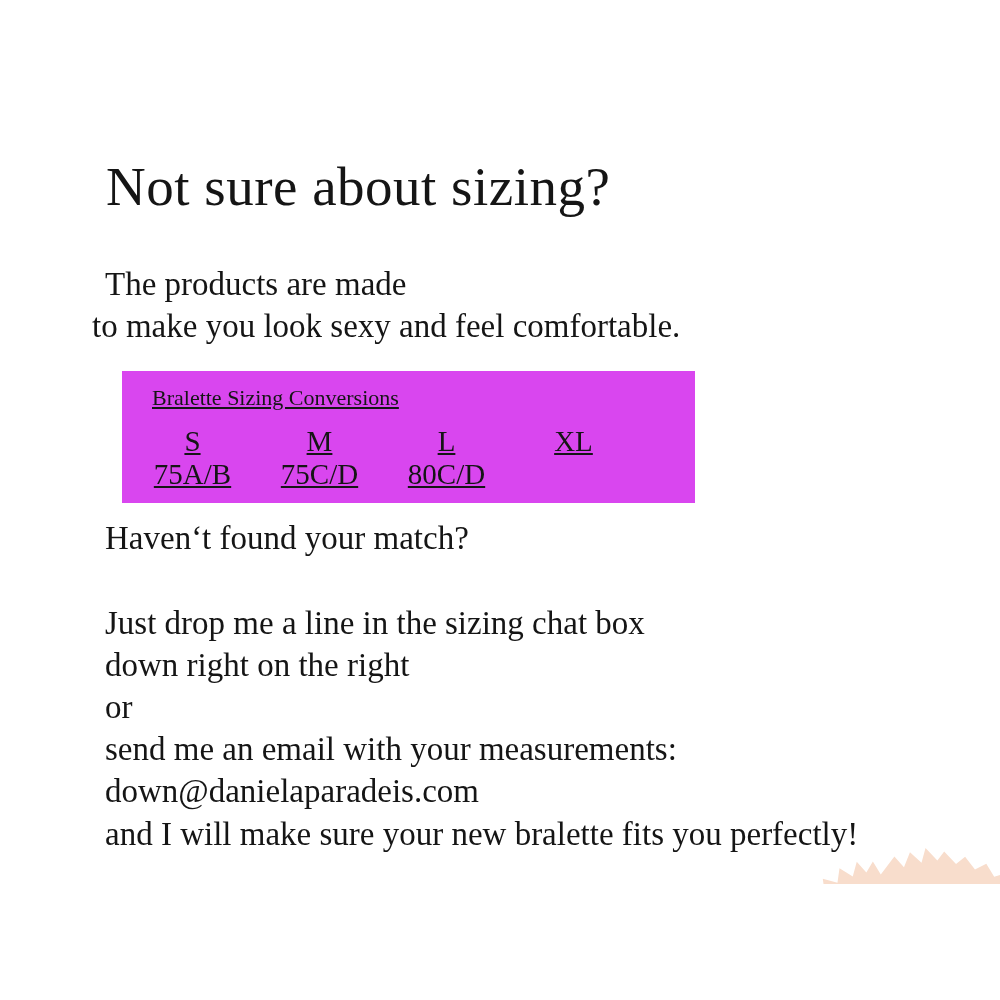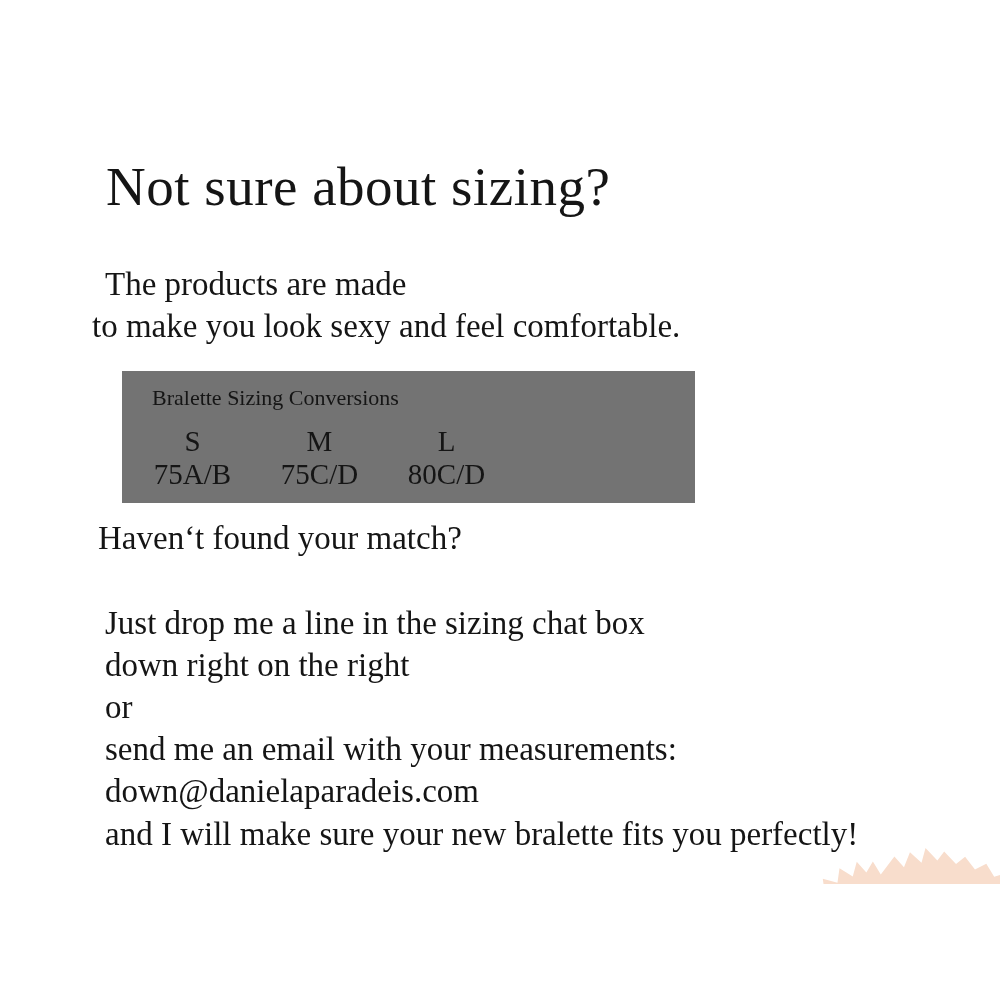--- a/index.html
+++ b/index.html
@@ -62,21 +62,21 @@
     margin-top: 14px;
   }
   .sizing-col {
     width: 127px;
     text-align: center;
     font-size: 29px;
     line-height: 33px;
     white-space: nowrap;
   }
 
-  .match    { left: 98px; top: 517px; }
+  .match    { left: 105px; top: 517px; }
   .contact  { left: 105px; top: 602px; }
   .closing  { left: 105px; top: 813px; }
 
   .kiss {
     left: 778px;
     top: 838px;
     width: 250px;
     height: 175px;
     color: #f8ddcc;
   }
@@ -87,36 +87,37 @@
 
 <div class="canvas">
 
   <h1 class="abs heading">Not sure about sizing?</h1>
 
   <div class="abs bodytext intro">
     <div class="line-1">The products are made</div>
     <div class="line-2">to make you look sexy and feel comfortable.</div>
   </div>
 
-  <div class="abs sizing-box" style="background: #737373;">
+  <div class="abs sizing-box" style="background: #d946ef; text-decoration: underline;">
     <div class="sizing-title">Bralette Sizing Conversions</div>
     <div class="sizing-row">
       <div class="sizing-col">
         <div>S</div>
         <div>75A/B</div>
       </div>
       <div class="sizing-col">
         <div>M</div>
         <div>75C/D</div>
       </div>
       <div class="sizing-col">
         <div>L</div>
         <div>80C/D</div>
       </div>
       <div class="sizing-col">
+        <div>XL</div>
       </div>
     </div>
   </div>
 
   <div class="abs bodytext match">Haven‘t found your match?</div>
 
   <div class="abs bodytext contact">
     <div>Just drop me a line in the sizing chat box</div>
     <div>down right on the right</div>
     <div>or</div>

